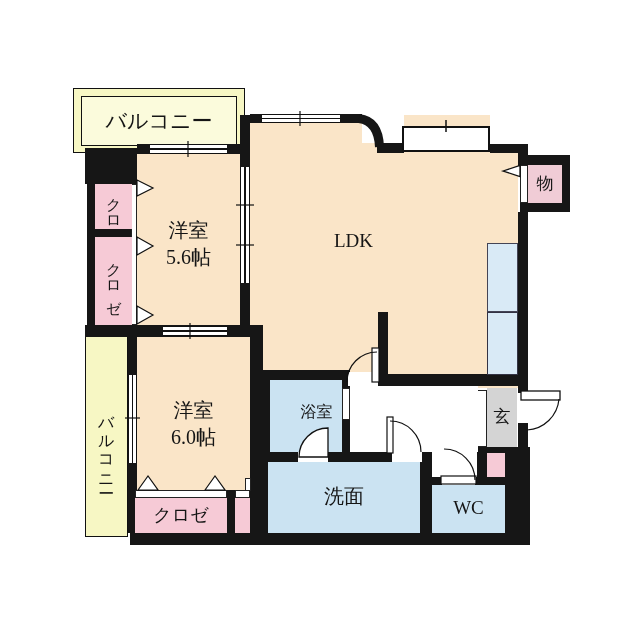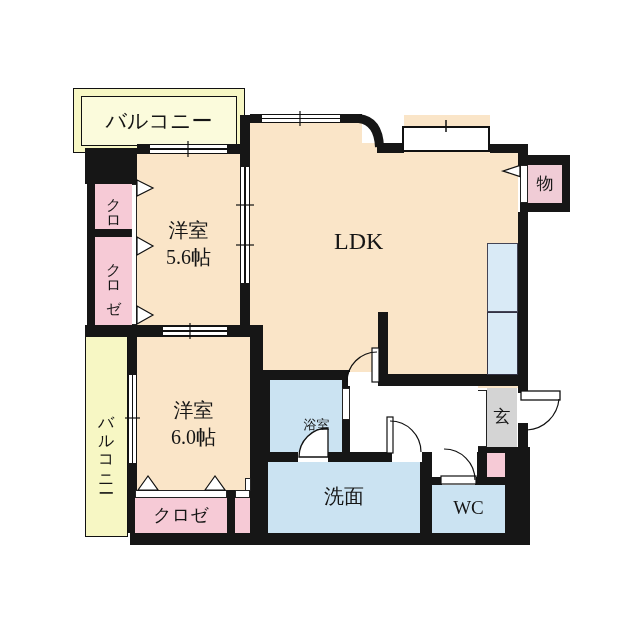--- a/index.html
+++ b/index.html
@@ -146,34 +146,34 @@
 
   <div class="lbl vert" style="left:95px;top:184px;width:37px;height:45px;font-size:15px">クロ</div>
 
   <div class="lbl vert" style="left:95px;top:237px;width:37px;height:88px;font-size:15px">クロゼ</div>
 
   <div class="lbl" style="left:137px;top:216px;width:103px;height:56px;font-size:20px;flex-direction:column">
     <span>洋室</span>
     <span>5.6帖</span>
   </div>
 
-  <div class="lbl" style="left:334px;top:212px;width:110px;height:58px;font-size:24px;flex-direction:column;align-items:flex-start;text-align:left">
+  <div class="lbl" style="left:334px;top:212px;width:110px;height:58px;font-size:19px;flex-direction:column;align-items:flex-start;text-align:left">
     <span>LDK</span>
   </div>
 
   <div class="lbl" style="left:528px;top:165px;width:34px;height:38px;font-size:17px">物</div>
 
   <div class="lbl vert" style="left:85px;top:378px;width:43px;height:135px;font-size:16px">バルコニー</div>
 
   <div class="lbl" style="left:137px;top:396px;width:113px;height:56px;font-size:20px;flex-direction:column">
     <span>洋室</span>
     <span>6.0帖</span>
   </div>
 
-  <div class="lbl" style="left:270px;top:412px;width:93px;height:26px;font-size:13px">浴室</div>
+  <div class="lbl" style="left:270px;top:399px;width:93px;height:26px;font-size:16px">浴室</div>
 
   <div class="lbl" style="left:432px;top:495px;width:73px;height:26px;font-size:19px">WC</div>
 
   <div class="lbl" style="left:268px;top:483px;width:152px;height:26px;font-size:20px">洗面</div>
 
   <div class="lbl" style="left:487px;top:388px;width:30px;height:59px;font-size:17px">玄</div>
 
   <div class="lbl" style="left:135px;top:498px;width:92px;height:35px;font-size:18px">クロゼ</div>
 
 </div>

